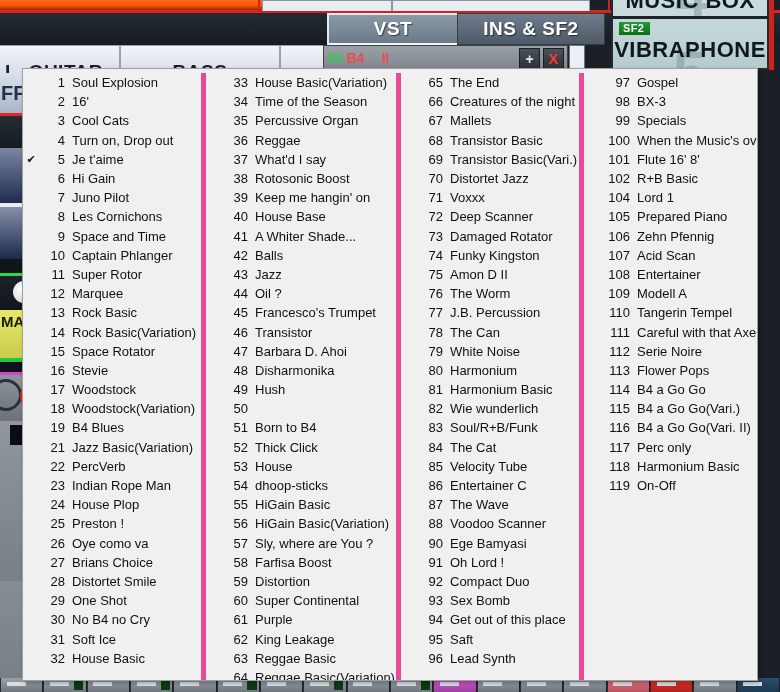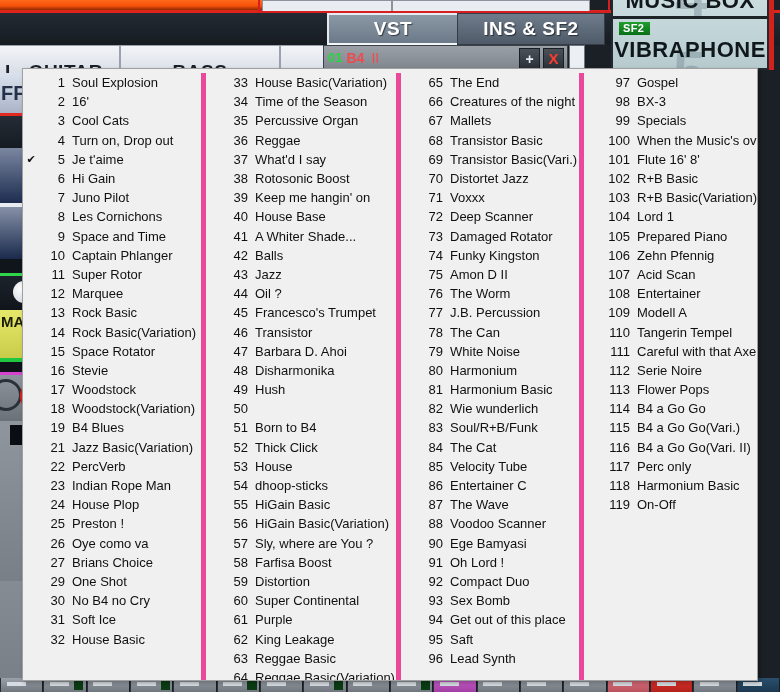--- a/index.html
+++ b/index.html
@@ -83,21 +83,21 @@
   
   .slot-strip {
     position: absolute; left: 323px; top: 45px; width: 245px; height: 25px;
     background: linear-gradient(180deg,#9aa0a6 0%,#7f868d 100%);
     border: 1px solid #3a4148;
     box-sizing: border-box;
     display: flex; align-items: center;
   }
   .slot-num { font-size: 13px; font-weight: bold; color: #26d641; padding-left: 4px; }
   .slot-name { font-size: 14px; font-weight: bold; color: #f2494d; padding-left: 4px; }
-  .slot-ii  { font-size: 14px; font-weight: normal; color: #f2494d; padding-left: 7px; }
+  .slot-ii  { font-size: 14px; font-weight: bold; color: #f2494d; padding-left: 17px; }
   .slot-btn {
     position: absolute; top: 2px; width: 21px; height: 21px;
     background: linear-gradient(180deg,#4a5158 0%,#2b3137 100%);
     border: 1px solid #1a1f24;
     box-sizing: border-box;
     display: flex; align-items: center; justify-content: center;
     color: #e7ecf2; font-size: 14px; font-weight: bold;
   }
   .slot-plus { right: 27px; }
   .slot-x { right: 3px; color: #ff3b30; font-size: 15px; }
@@ -483,20 +483,25 @@
             <span class="mi-num">26</span>
             <span class="mi-label">Oye como va</span>
           </div>
           <div class="mitem">
             <span class="mi-check"></span>
             <span class="mi-num">27</span>
             <span class="mi-label">Brians Choice</span>
           </div>
           <div class="mitem">
             <span class="mi-check"></span>
+            <span class="mi-num">28</span>
+            <span class="mi-label">Distortet Smile</span>
+          </div>
+          <div class="mitem">
+            <span class="mi-check"></span>
             <span class="mi-num">29</span>
             <span class="mi-label">One Shot</span>
           </div>
           <div class="mitem">
             <span class="mi-check"></span>
             <span class="mi-num">30</span>
             <span class="mi-label">No B4 no Cry</span>
           </div>
           <div class="mitem">
             <span class="mi-check"></span>
@@ -850,25 +855,20 @@
           </div>
           <div class="mitem">
             <span class="mi-check"></span>
             <span class="mi-num">101</span>
             <span class="mi-label">Flute 16' 8'</span>
           </div>
           <div class="mitem">
             <span class="mi-check"></span>
             <span class="mi-num">102</span>
             <span class="mi-label">R+B Basic</span>
-          </div>
-          <div class="mitem">
-            <span class="mi-check"></span>
-            <span class="mi-num">103</span>
-            <span class="mi-label">R+B Basic(Variation)</span>
           </div>
           <div class="mitem">
             <span class="mi-check"></span>
             <span class="mi-num">104</span>
             <span class="mi-label">Lord 1</span>
           </div>
           <div class="mitem">
             <span class="mi-check"></span>
             <span class="mi-num">105</span>
             <span class="mi-label">Prepared Piano</span>

